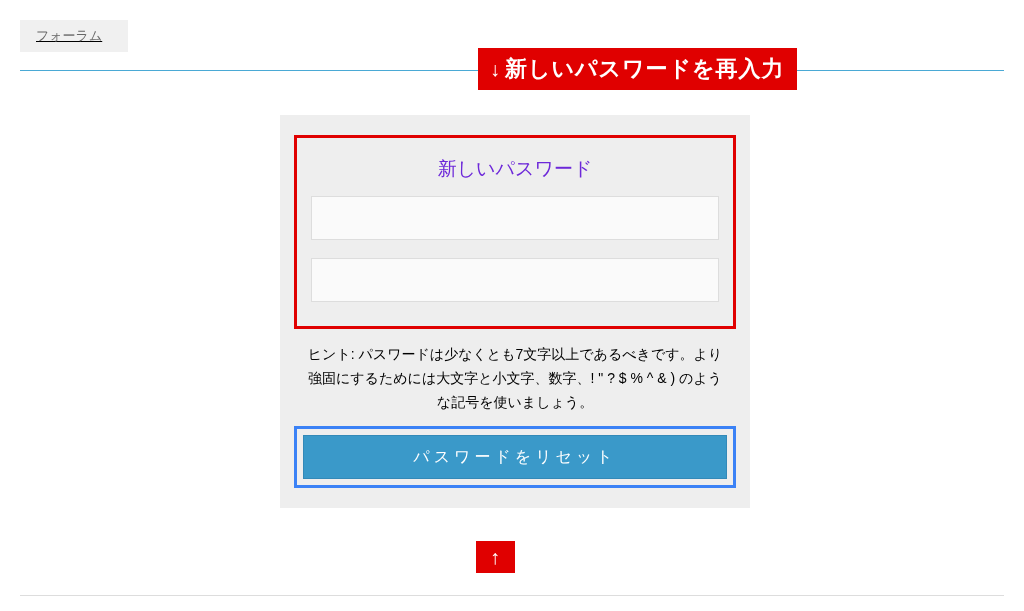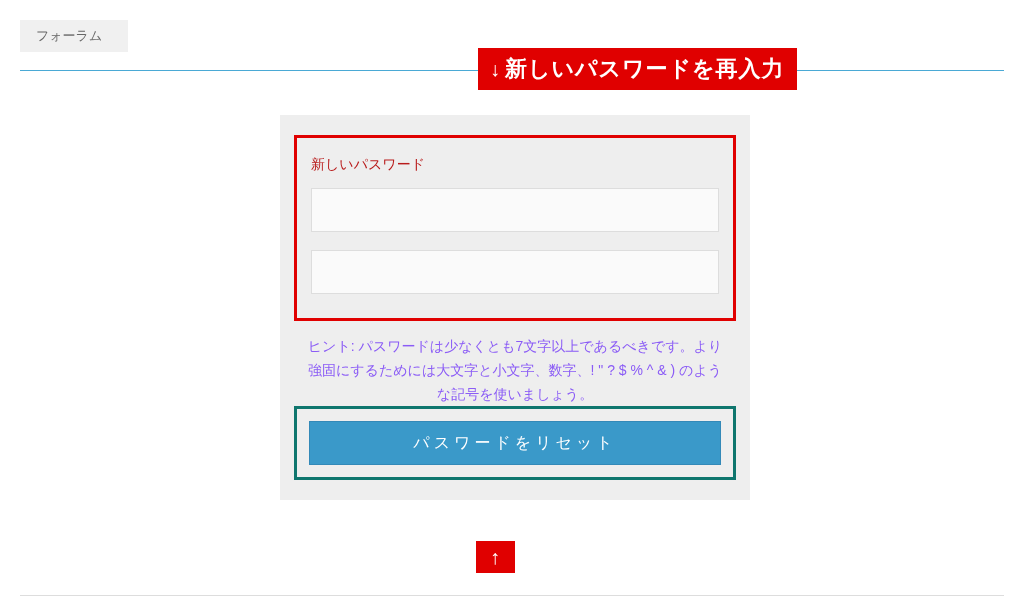--- a/index.html
+++ b/index.html
@@ -13,20 +13,21 @@
     }
     .breadcrumb-container {
       padding: 20px 0 0 20px;
     }
     .breadcrumb {
       display: inline-flex;
       align-items: center;
       background: #f0f0f0;
       height: 32px;
       position: relative;
+      text-decoration: underline;
     }
     .breadcrumb-text {
       padding: 0 14px 0 16px;
       color: #666;
       font-size: 13px;
     }
     .breadcrumb-arrow {
       width: 0;
       height: 0;
       border-top: 16px solid transparent;
@@ -94,46 +95,46 @@
       width: 470px;
       background: #eeeeee;
       padding: 20px 14px 20px 14px;
     }
     .fields-box {
       border: 3px solid #e00000;
       padding: 12px 14px 18px 14px;
       margin-bottom: 14px;
     }
     .field-label {
-      text-align: left;
-      color: #b91c1c;
-      font-size: 14px;
+      text-align: center;
+      color: #6d28d9;
+      font-size: 19px;
       margin: 6px 0 14px 0;
     }
     .field-input {
       width: 100%;
       height: 44px;
       border: 1px solid #ddd;
       background: #fafafa;
       padding: 0 10px;
       font-size: 14px;
       margin-bottom: 18px;
     }
     .field-input:last-child { margin-bottom: 6px; }
     .hint-text {
       text-align: center;
-      color: #8b5cf6;
+      color: #000000;
       font-size: 14px;
       line-height: 1.7;
       padding: 0 10px;
-      margin-bottom: 0;
+      margin-bottom: 12px;
     }
     .reset-box {
-      border: 3px solid #0f766e;
-      padding: 12px;
+      border: 3px solid #3b82f6;
+      padding: 6px;
     }
     .reset-button {
       width: 100%;
       height: 44px;
       background: #3a99c9;
       border: 1px solid #3389b8;
       color: #fff;
       font-size: 16px;
       letter-spacing: 4px;
       cursor: pointer;

